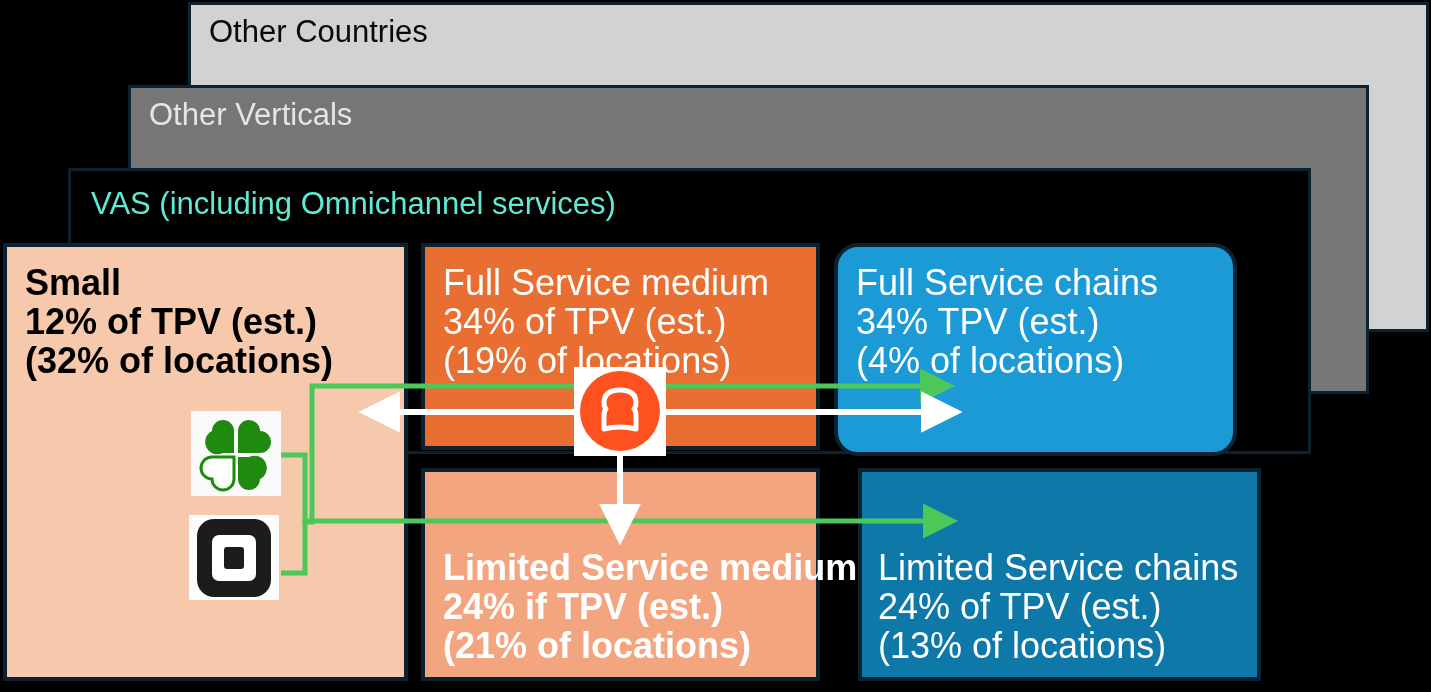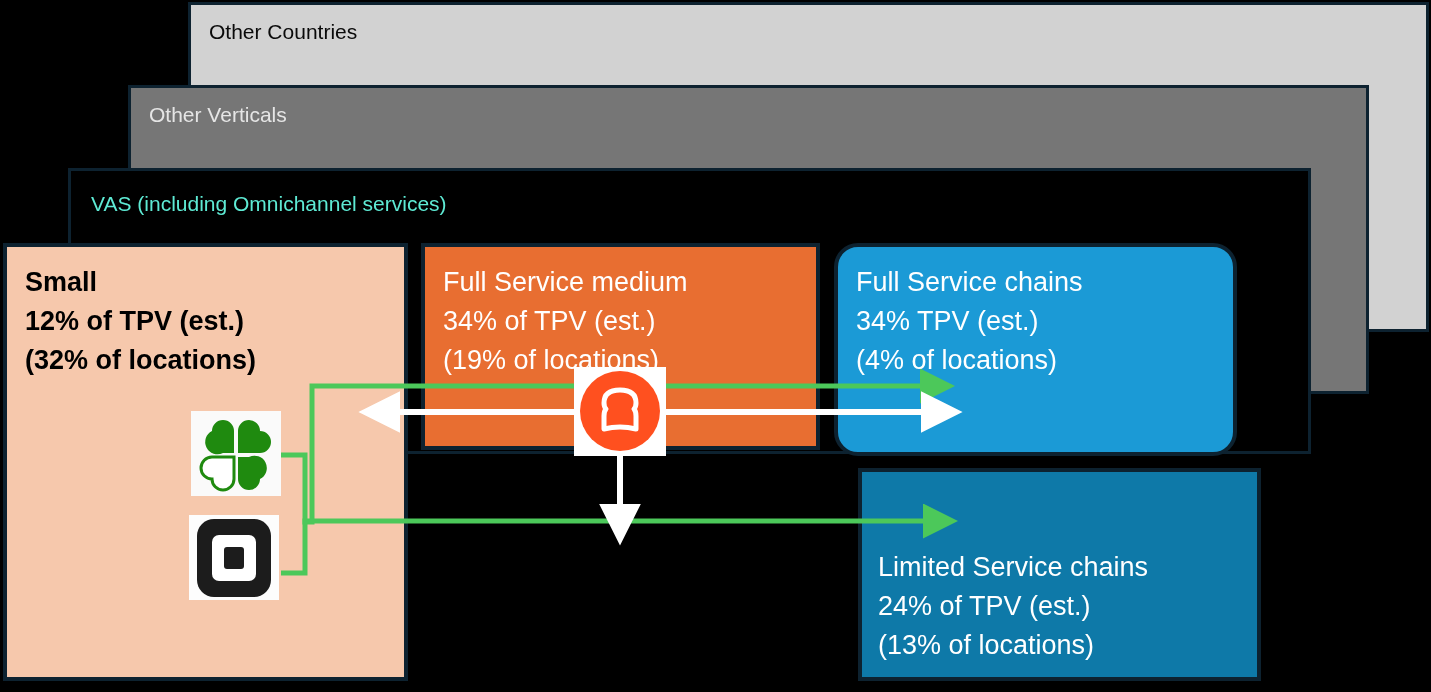--- a/index.html
+++ b/index.html
@@ -20,21 +20,21 @@
   .layer{
     position:absolute;
     box-sizing:border-box;
     border:3px solid #0d2230;
     display:block;
   }
   .layer .layer-label{
     position:absolute;
     left:18px;
     top:8px;
-    font-size:21px;
+    font-size:31px;
     line-height:38px;
     font-weight:400;
     white-space:nowrap;
   }
 
   #layer-countries{
     left:188px; top:2px; width:1241px; height:330px;
     background:#d2d2d2;
   }
   #layer-countries .layer-label{ color:#0a0a0a; }
@@ -53,21 +53,21 @@
 
   
   .card{
     position:absolute;
     box-sizing:border-box;
     border:4px solid #0d2230;
     padding:16px 14px 0 18px;
   }
   .card .ln{
     display:block;
-    font-size:27px;
+    font-size:36px;
     line-height:39px;
     white-space:nowrap;
   }
 
   #card-small{
     left:3px; top:243px; width:405px; height:438px;
     background:#f6c8ac;
   }
   #card-small .ln{ color:#000000; font-weight:700; }
 
@@ -152,20 +152,27 @@
     <span class="ln">34% of TPV (est.)</span>
     <span class="ln">(19% of locations)</span>
   </div>
 
   <div class="card" id="card-fs-chains">
     <span class="ln">Full Service chains</span>
     <span class="ln">34% TPV (est.)</span>
     <span class="ln">(4% of locations)</span>
   </div>
 
+  <div class="card" id="card-ls-medium">
+    <div class="body">
+      <span class="ln">Limited Service medium</span>
+      <span class="ln">24% if TPV (est.)</span>
+      <span class="ln">(21% of locations)</span>
+    </div>
+  </div>
 
   <div class="card" id="card-ls-chains">
     <div class="body">
       <span class="ln">Limited Service chains</span>
       <span class="ln">24% of TPV (est.)</span>
       <span class="ln">(13% of locations)</span>
     </div>
   </div>
 
   <svg class="conn" style="left:0;top:0;width:1431px;height:692px;" viewBox="0 0 1431 692">

